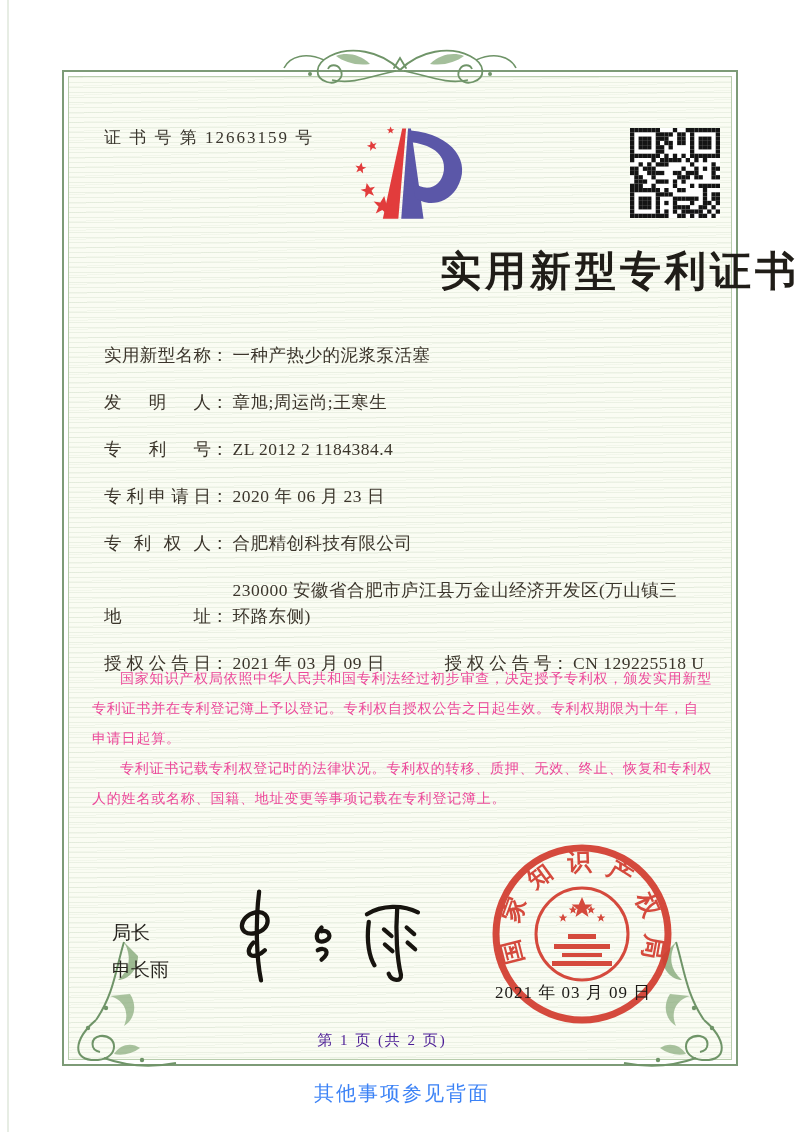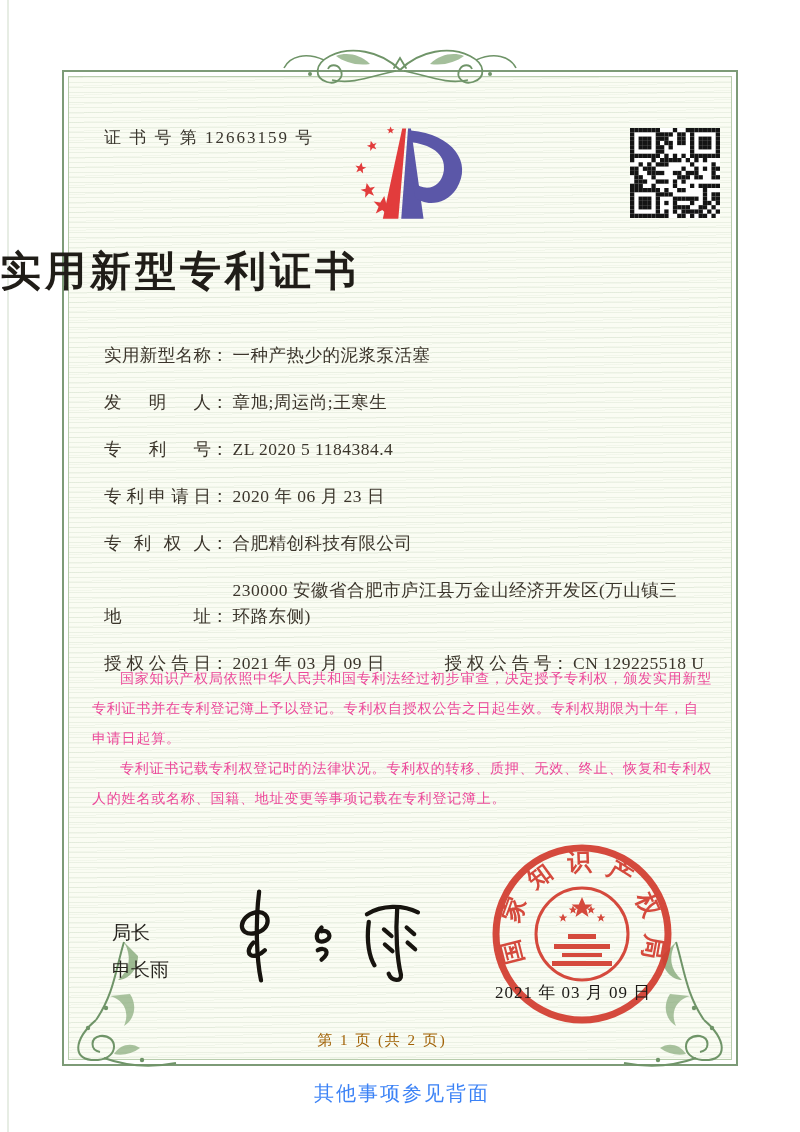--- a/index.html
+++ b/index.html
@@ -28,21 +28,21 @@
   .ornament-top{position:absolute;left:244px;top:40px;width:312px;height:58px;}
   .corner{position:absolute;width:128px;height:132px;}
   .corner.left{left:54px;top:936px;}
   .corner.right{left:618px;top:936px;transform:scaleX(-1);}
   .flourish path{stroke:#6f9468;stroke-width:1.8;fill:none;stroke-linecap:round;}
   
   .cert-no{position:absolute;left:104px;top:126px;font-size:17px;letter-spacing:2px;color:#3a362e;}
   .logo{position:absolute;left:336px;top:114px;width:146px;height:126px;}
   .qr{position:absolute;left:630px;top:128px;width:90px;height:90px;}
   .title{
-    position:absolute;left:0;top:244px;width:100%;text-align:left;
+    position:absolute;left:0;top:244px;width:100%;text-align:right;
     font-size:41px;font-weight:700;letter-spacing:4px;color:#201d18;
   }
   
   .fields{position:absolute;left:104px;top:342px;width:606px;font-size:17.5px;color:#3b352b;}
   .field-row{display:flex;align-items:flex-end;margin-bottom:21px;line-height:26px;}
   .field-label{display:inline-block;width:107px;text-align:justify;text-align-last:justify;flex:none;}
   .field-colon{flex:none;margin-right:4px;}
   .field-value{display:inline-block;max-width:458px;letter-spacing:.5px;}
   .field-value.fixed{width:212px;max-width:none;flex:none;}
   
@@ -51,21 +51,21 @@
     font-size:14px;line-height:30px;color:#ec4899;letter-spacing:.8px;
   }
   .body-text p{margin:0;text-indent:2em;}
   
   .signer{position:absolute;left:112px;top:914px;font-size:19px;line-height:37px;color:#26231e;}
   .signature{position:absolute;left:226px;top:884px;width:210px;height:104px;}
   .signature path{stroke:#17140f;stroke-width:4.5;fill:none;stroke-linecap:round;stroke-linejoin:round;}
   .seal{position:absolute;left:490px;top:842px;width:184px;height:184px;opacity:.92;}
   .seal-date{position:absolute;left:495px;top:981px;font-size:17px;letter-spacing:1px;color:#1c1a16;z-index:5;}
   
-  .page-number{position:absolute;left:62px;top:1031px;width:640px;text-align:center;font-size:15px;color:#a16207;letter-spacing:2px;}
+  .page-number{position:absolute;left:62px;top:1031px;width:640px;text-align:center;font-size:15px;color:#4c1d95;letter-spacing:2px;}
   .back-note{position:absolute;left:314px;top:1080px;font-size:20px;color:#3b82f6;letter-spacing:2px;}
   .hidden-defs{position:absolute;width:0;height:0;overflow:hidden;}
 </style>
 </head>
 <body>
 
 <svg class="hidden-defs" xmlns="http://www.w3.org/2000/svg" xmlns:xlink="http://www.w3.org/1999/xlink" aria-hidden="true">
   <defs>
     <path id="star5" d="M0,-10 L2.94,-3.09 L9.51,-3.09 L4.05,1.18 L5.88,8.09 L0,4 L-5.88,8.09 L-4.05,1.18 L-9.51,-3.09 L-2.94,-3.09 Z"></path>
     <g id="corner-flourish">
@@ -372,21 +372,21 @@
         <span class="field-value">一种产热少的泥浆泵活塞</span>
       </div>
       <div class="field-row">
         <span class="field-label">发明人</span>
         <span class="field-colon">：</span>
         <span class="field-value">章旭;周运尚;王寒生</span>
       </div>
       <div class="field-row">
         <span class="field-label">专利号</span>
         <span class="field-colon">：</span>
-        <span class="field-value">ZL 2020 5 1184384.4</span>
+        <span class="field-value">ZL 2012 2 1184384.4</span>
       </div>
       <div class="field-row">
         <span class="field-label">专利申请日</span>
         <span class="field-colon">：</span>
         <span class="field-value">2020 年 06 月 23 日</span>
       </div>
       <div class="field-row">
         <span class="field-label">专利权人</span>
         <span class="field-colon">：</span>
         <span class="field-value">合肥精创科技有限公司</span>

